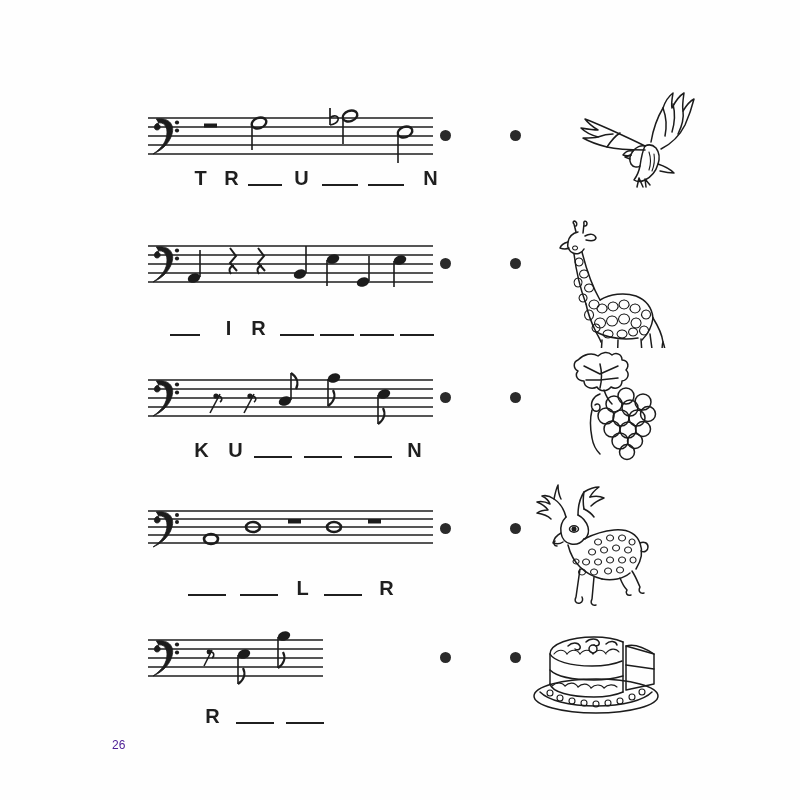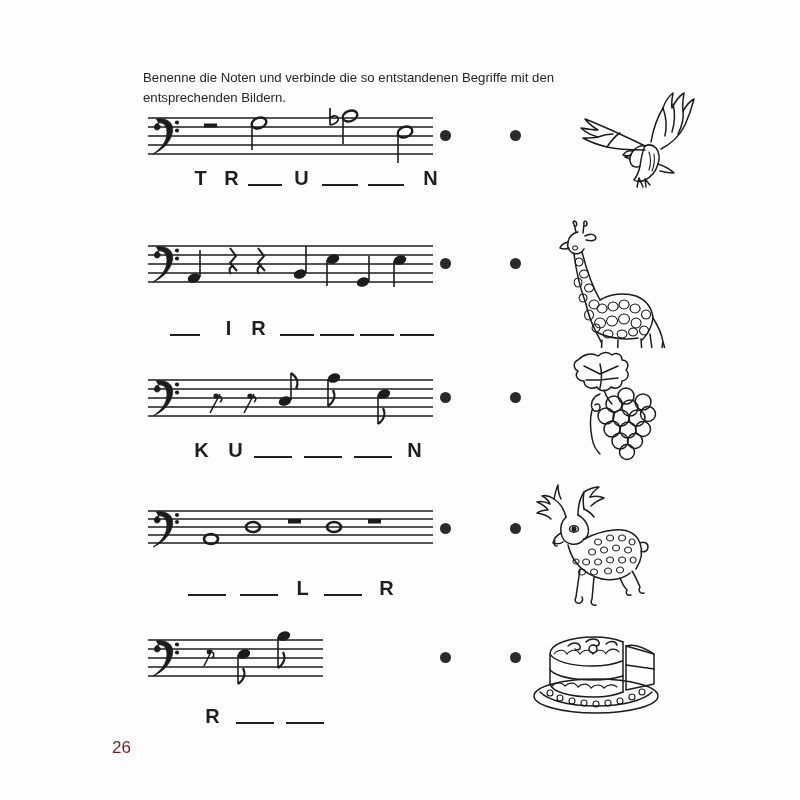--- a/index.html
+++ b/index.html
@@ -110,22 +110,22 @@
 
   .picture {
     position: absolute;
   }
   .picture svg { display: block; }
 
   .page-number {
     position: absolute;
     left: 112px;
     top: 738px;
-    font-size: 17px;
-    color: #7f1d1d;
+    font-size: 12px;
+    color: #4c1d95;
     font-weight: 400;
   }
 
   .stroke-art {
     fill: none;
     stroke: #1c1c1c;
     stroke-width: 1.5;
     stroke-linejoin: round;
     stroke-linecap: round;
   }
@@ -136,21 +136,20 @@
     stroke-linejoin: round;
     stroke-linecap: round;
   }
 </style>
 </head>
 <body>
 
 <div class="page">
 
 
-  <div class="instructions">Benenne die Noten und verbinde die so entstandenen Begriffe mit den entsprechenden Bildern.</div>
 
   <div class="row" style="top:108px;">
     <div class="staff-area">
       <svg width="290" height="62" viewBox="0 0 290 62">
         <g stroke="#1c1c1c" stroke-width="1.3">
           <line x1="0" y1="10" x2="285" y2="10"></line>
           <line x1="0" y1="19" x2="285" y2="19"></line>
           <line x1="0" y1="28" x2="285" y2="28"></line>
           <line x1="0" y1="37" x2="285" y2="37"></line>
           <line x1="0" y1="46" x2="285" y2="46"></line>

